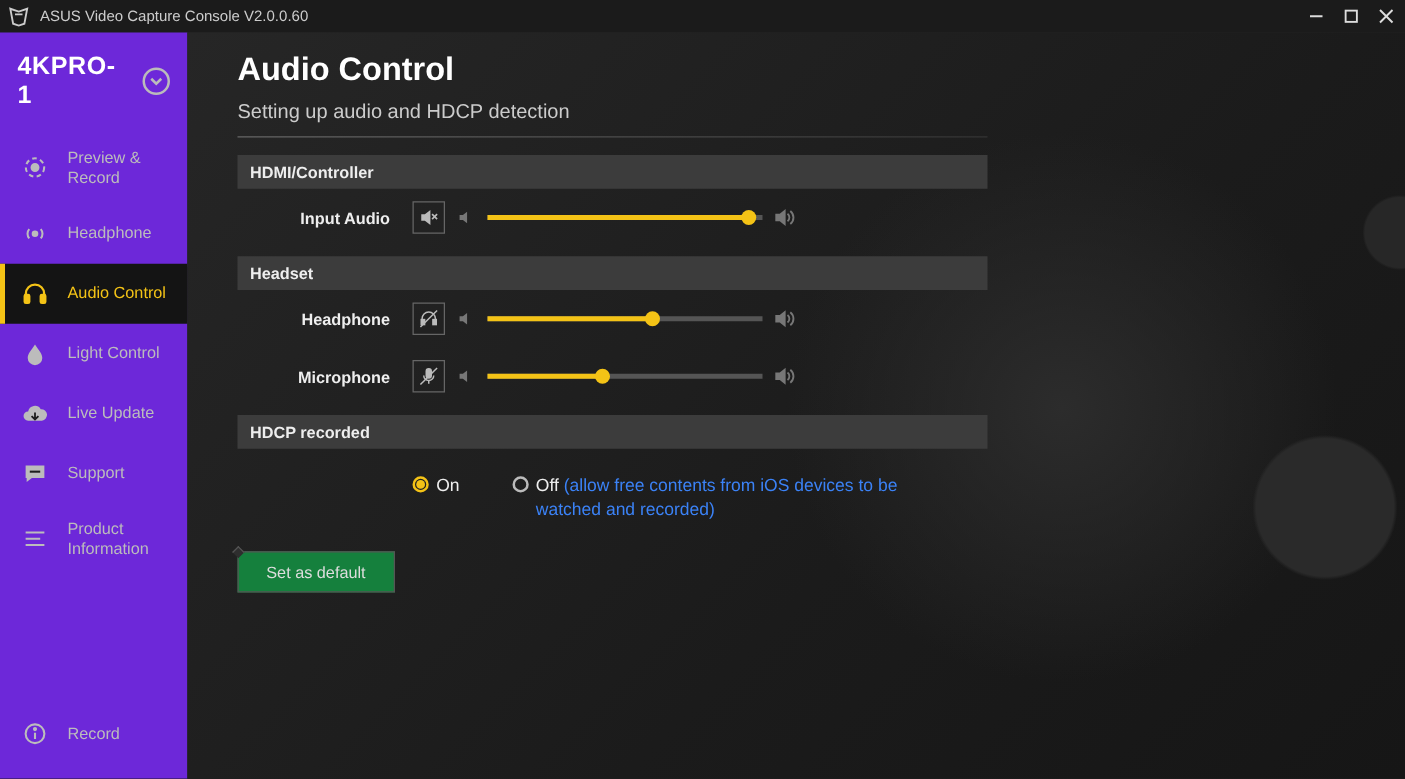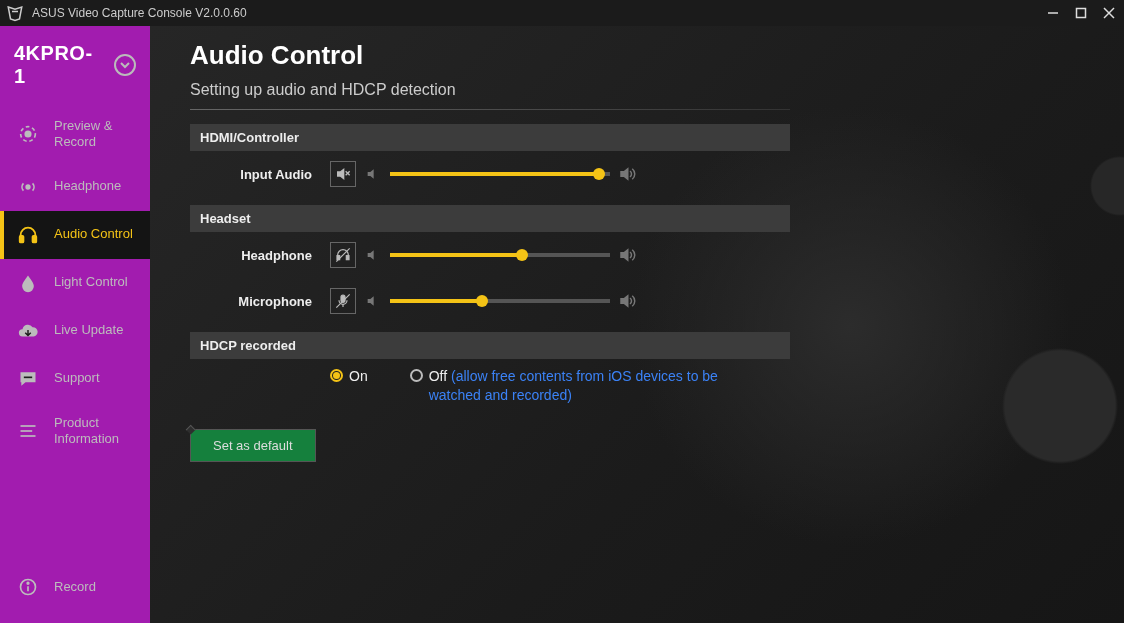--- a/index.html
+++ b/index.html
@@ -10,21 +10,21 @@
   .titlebar { height: 26px; background: #1b1b1b; display: flex; align-items: center; padding: 0 6px; font-size: 12px; color: #ccc; }
   .titlebar .tuf-logo { width: 18px; height: 18px; margin-right: 8px; display: flex; align-items: center; justify-content: center; }
   .titlebar .title { flex: 1; }
   .titlebar .winbtn { width: 18px; height: 18px; margin-left: 10px; display: flex; align-items: center; justify-content: center; color: #ddd; }
   .titlebar .winbtn svg { width: 14px; height: 14px; }
 
   
   .body { flex: 1; display: flex; }
 
   
-  .sidebar { width: 150px; background: #a21caf; display: flex; flex-direction: column; padding-top: 6px; }
+  .sidebar { width: 150px; background: #6d28d9; display: flex; flex-direction: column; padding-top: 6px; }
   .device-switch { display: flex; align-items: center; padding: 10px 14px 18px 14px; color: #fff; }
   .device-switch .name { font-size: 20px; font-weight: 700; letter-spacing: 0.5px; }
   .device-switch .chev { width: 22px; height: 22px; border: 2px solid #bbb; border-radius: 50%; display: flex; align-items: center; justify-content: center; margin-left: 10px; }
 
   .sidebar-items { flex: 1; display: flex; flex-direction: column; }
   .sidebar-spacer { flex: 1; }
   .sidebar-item { display: flex; align-items: center; padding: 12px 10px 12px 16px; color: #bcbcbc; font-size: 13px; position: relative; line-height: 1.25; }
   .sidebar-item .icon { width: 24px; height: 24px; display: flex; align-items: center; justify-content: center; margin-right: 14px; flex: 0 0 24px; }
   .sidebar-item.active { color: #f4c316; background: #141414; }
   .sidebar-item.active::before { content: ""; position: absolute; left: 0; top: 0; bottom: 0; width: 4px; background: #f4c316; }
@@ -51,21 +51,21 @@
   .section { width: 600px; margin-top: 8px; }
   .section-header { background: #3c3c3c; color: #eee; font-size: 13px; font-weight: 700; padding: 6px 10px; }
   .row { display: flex; align-items: center; padding: 10px 0 10px 140px; }
   .row .label { width: 145px; text-align: right; color: #eee; font-weight: 600; font-size: 13px; margin-left: -145px; padding-right: 18px; }
   .mute-box { width: 26px; height: 26px; border: 1px solid #666; display: flex; align-items: center; justify-content: center; color: #bbb; }
   .speaker-icon { width: 18px; height: 18px; color: #777; margin: 0 8px; display: flex; align-items: center; justify-content: center; }
   .slider { position: relative; width: 220px; height: 4px; background: #555; }
   .slider .fill { position: absolute; left: 0; top: 0; bottom: 0; background: #f4c316; }
   .slider .thumb { position: absolute; width: 12px; height: 12px; background: #f4c316; border-radius: 50%; top: 50%; transform: translate(-50%, -50%); }
 
-  .hdcp-row { display: flex; align-items: flex-start; padding: 8px 0 0 140px; font-size: 14px; color: #eee; }
+  .hdcp-row { display: flex; align-items: flex-start; padding: 20px 0 0 140px; font-size: 14px; color: #eee; }
   .radio { width: 13px; height: 13px; border-radius: 50%; border: 2px solid #bbb; margin-right: 6px; flex: 0 0 13px; position: relative; top: 2px; }
   .radio.checked { border-color: #f4c316; }
   .radio.checked::after { content: ""; position: absolute; inset: 1px; background: #f4c316; border-radius: 50%; }
   .radio-opt { display: flex; align-items: flex-start; margin-right: 42px; }
   .radio-opt .text { max-width: 360px; line-height: 1.35; }
 
   .set-default-btn { margin-top: 24px; padding: 8px 22px; background: #15803d; border: 1px solid #555; color: #ddd; font-size: 13px; cursor: pointer; position: relative; }
   .set-default-btn::before { content: ""; position: absolute; left: -1px; top: -1px; width: 6px; height: 6px; background: #2e2e2e; border-left: 1px solid #555; border-top: 1px solid #555; transform: rotate(45deg) translate(-4px, 0); }
 
   svg { display: block; }

